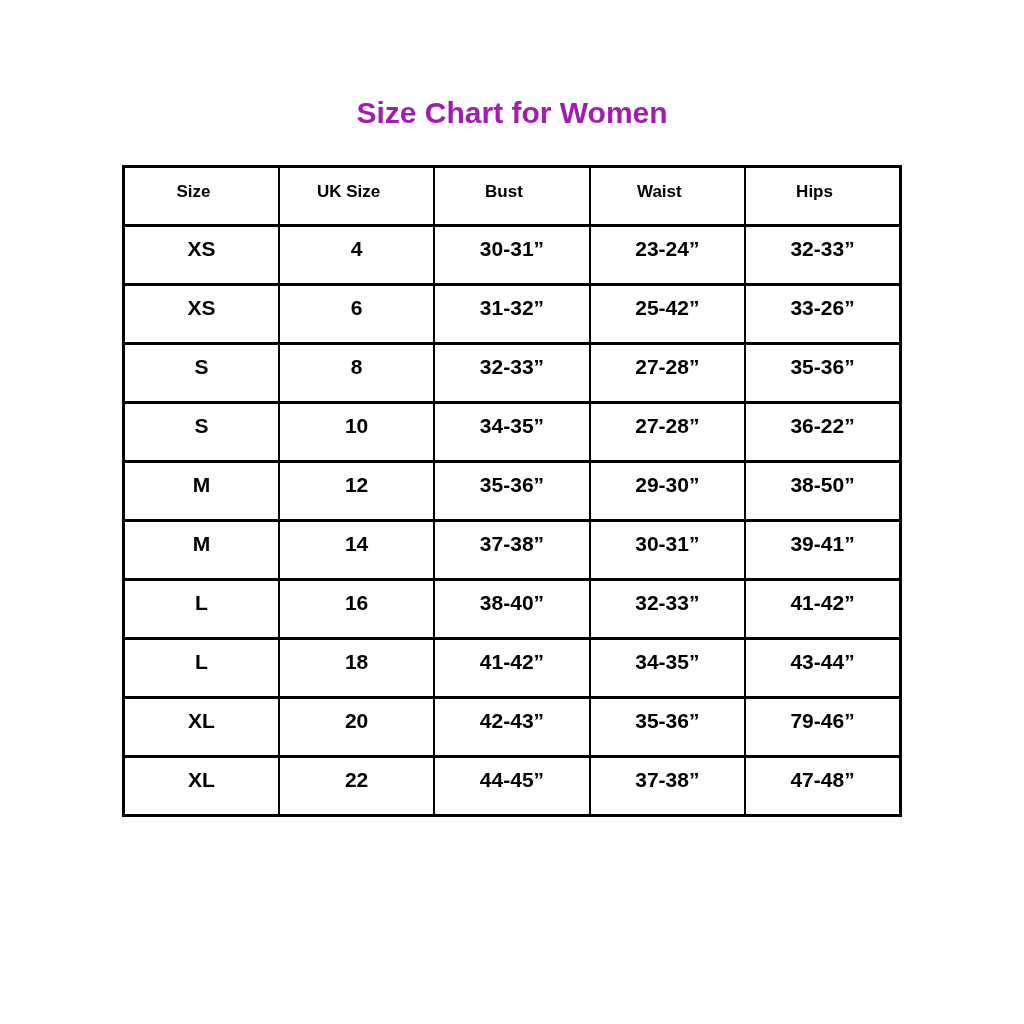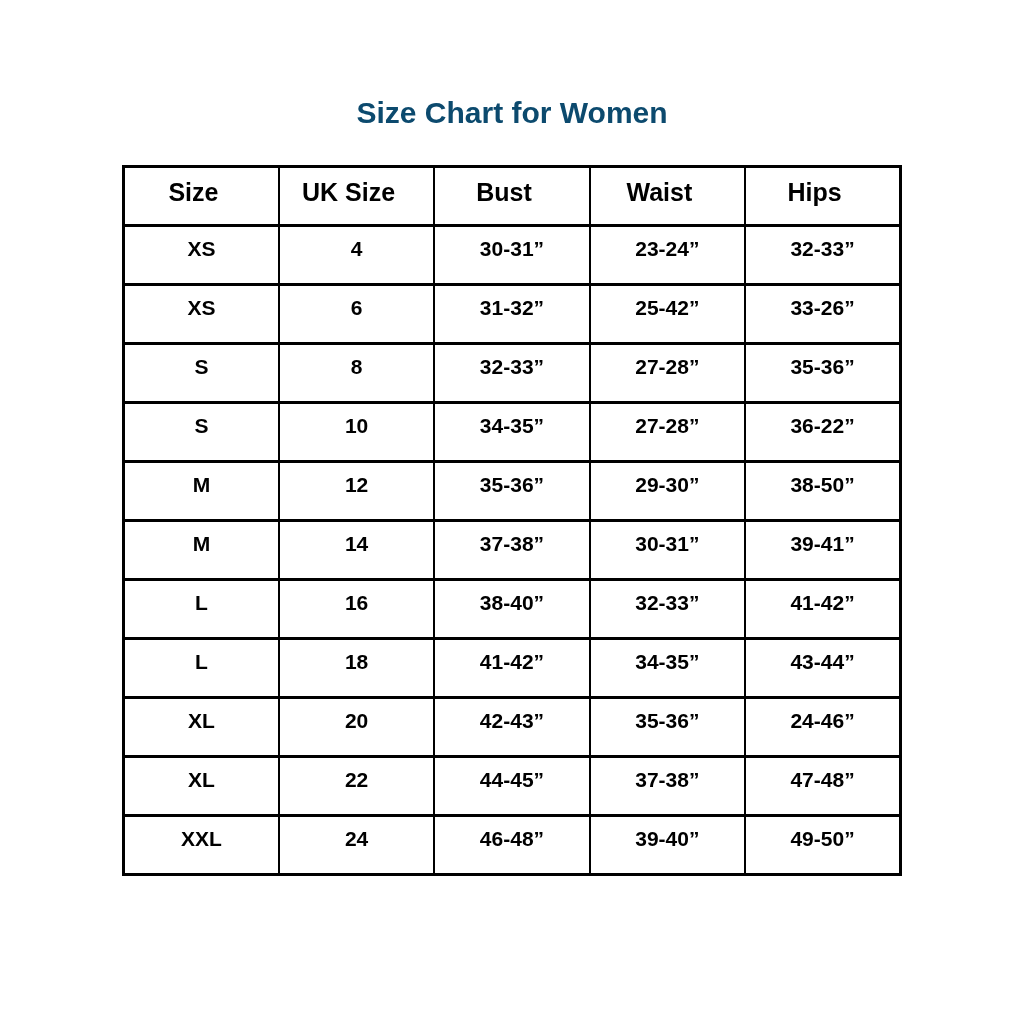--- a/index.html
+++ b/index.html
@@ -20,21 +20,21 @@
     box-sizing: border-box;
     padding-top: 94px;
     background: #ffffff;
   }
   .title {
     margin: 0 0 33px 0;
     text-align: center;
     font-size: 30px;
     line-height: 38px;
     font-weight: bold;
-    color: #0c4a6e;
+    color: #a21caf;
     letter-spacing: 0px;
   }
   table.size-table {
     width: 780px;
     margin: 0 auto;
     border-collapse: collapse;
     table-layout: fixed;
     border: 3px solid #000000;
     background: #ffffff;
   }
@@ -46,21 +46,21 @@
     text-align: center;
     vertical-align: middle;
     font-weight: bold;
     color: #000000;
     overflow: hidden;
     white-space: nowrap;
   }
   table.size-table th {
     height: 48px;
     padding: 0 16px 8px 0;
-    font-size: 25px;
+    font-size: 17px;
   }
   table.size-table td {
     height: 44px;
     padding: 0 0 12px 0;
     font-size: 21px;
   }
 </style>
 </head>
 <body>
 
@@ -132,31 +132,24 @@
           <td>18</td>
           <td>41-42”</td>
           <td>34-35”</td>
           <td>43-44”</td>
         </tr>
         <tr>
           <td>XL</td>
           <td>20</td>
           <td>42-43”</td>
           <td>35-36”</td>
-          <td>24-46”</td>
+          <td>79-46”</td>
         </tr>
         <tr>
           <td>XL</td>
           <td>22</td>
           <td>44-45”</td>
           <td>37-38”</td>
           <td>47-48”</td>
         </tr>
-        <tr>
-          <td>XXL</td>
-          <td>24</td>
-          <td>46-48”</td>
-          <td>39-40”</td>
-          <td>49-50”</td>
-        </tr>
       </tbody>
   </table>
 </div>
 
 </body></html>

